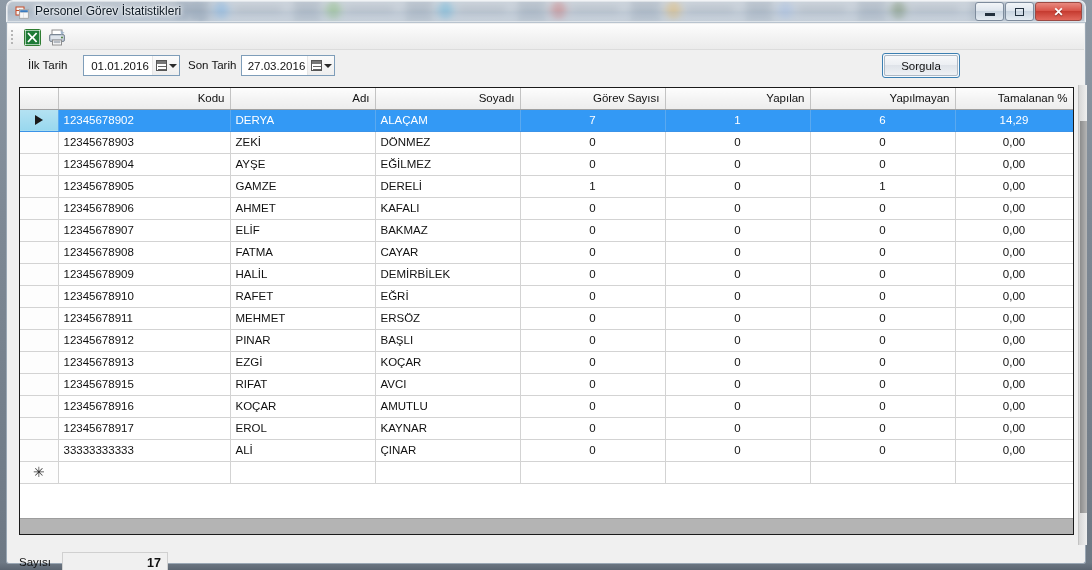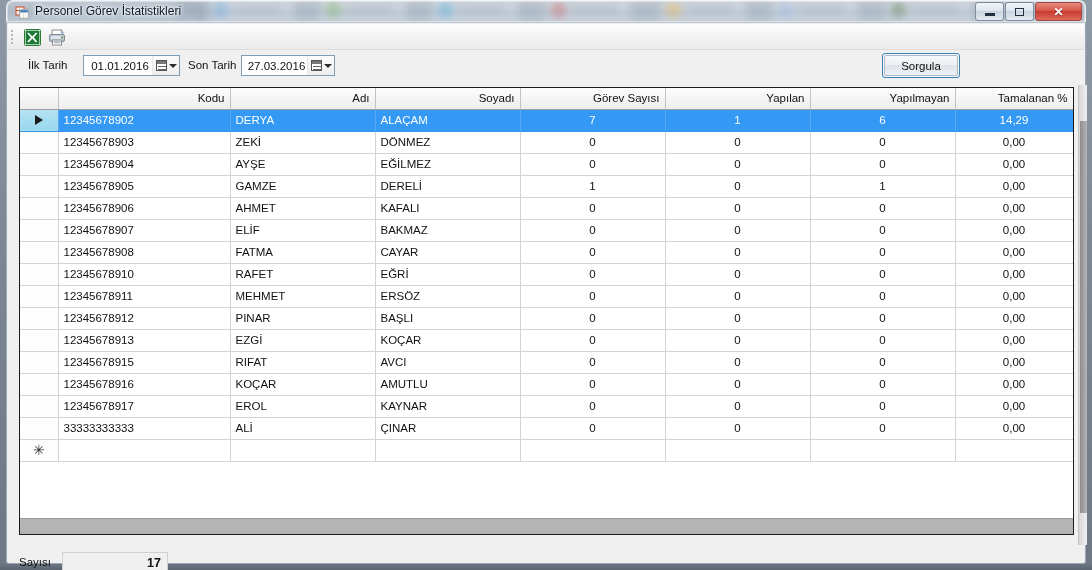--- a/index.html
+++ b/index.html
@@ -452,20 +452,30 @@
               <td>12345678908</td>
               <td>FATMA</td>
               <td>CAYAR</td>
               <td class="num">0</td>
               <td class="num">0</td>
               <td class="num">0</td>
               <td class="num">0,00</td>
             </tr>
             <tr>
               <td class="rowhdr"></td>
+              <td>12345678909</td>
+              <td>HALİL</td>
+              <td>DEMİRBİLEK</td>
+              <td class="num">0</td>
+              <td class="num">0</td>
+              <td class="num">0</td>
+              <td class="num">0,00</td>
+            </tr>
+            <tr>
+              <td class="rowhdr"></td>
               <td>12345678910</td>
               <td>RAFET</td>
               <td>EĞRİ</td>
               <td class="num">0</td>
               <td class="num">0</td>
               <td class="num">0</td>
               <td class="num">0,00</td>
             </tr>
             <tr>
               <td class="rowhdr"></td>

